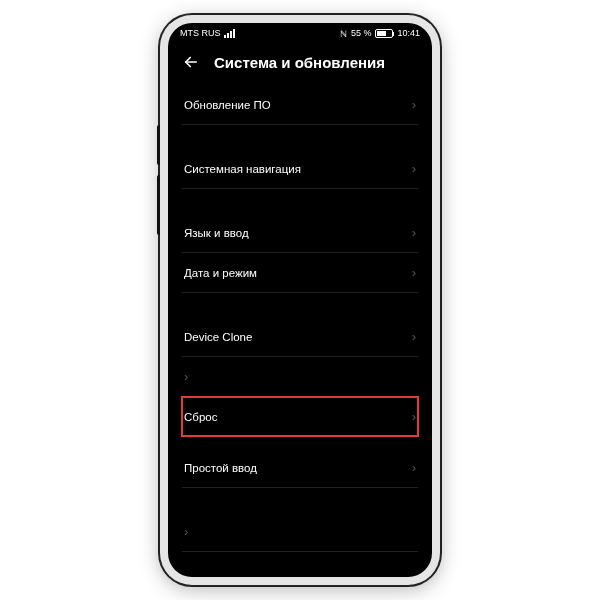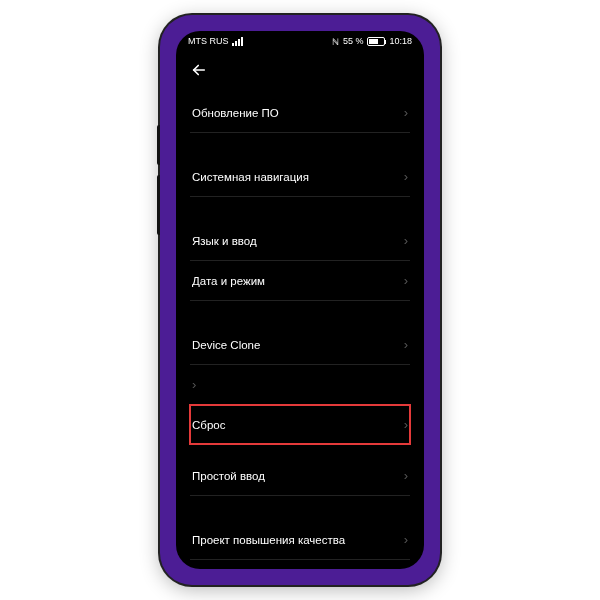--- a/index.html
+++ b/index.html
@@ -8,23 +8,23 @@
     height: 600px;
     background: #ffffff;
     display: flex;
     align-items: center;
     justify-content: center;
     font-family: -apple-system, Arial, sans-serif;
   }
   .phone {
     width: 280px;
     height: 570px;
-    background: #4c1d95;
+    background: #e5e5e5;
     border-radius: 32px;
-    padding: 16px;
+    padding: 8px;
     box-shadow: 0 0 0 2px #222, 0 4px 20px rgba(0,0,0,0.3);
     position: relative;
   }
   .phone::before {
     content: '';
     position: absolute;
     left: -3px;
     top: 110px;
     width: 3px;
     height: 40px;
@@ -137,31 +137,32 @@
             <span></span>
             <span></span>
           </span>
       </div>
       <div class="status-right">
         <span>ℕ</span>
         <span>55 %</span>
         <div class="battery">
             <div class="battery-fill"></div>
           </div>
-        <span>10:18</span>
+        <span>10:41</span>
       </div>
     </div>
 
     <div class="header">
       <div class="back-arrow">
         <svg width="18" height="18" viewBox="0 0 24 24" fill="none" stroke-width="2.2" stroke-linecap="round">
             <path d="M19 12H5"></path>
             <path d="M11 18l-6-6 6-6"></path>
           </svg>
       </div>
+      <div class="header-title">Система и обновления</div>
     </div>
 
     <div class="list">
       <div class="item">
         <span>Обновление ПО</span>
         <span class="chevron">›</span>
       </div>
       <div class="item spacer"></div>
       <div class="item">
         <span>Системная навигация</span>
@@ -187,21 +188,20 @@
       <div class="item highlighted">
         <span>Сброс</span>
         <span class="chevron">›</span>
       </div>
       <div class="item">
         <span>Простой ввод</span>
         <span class="chevron">›</span>
       </div>
       <div class="item spacer"></div>
       <div class="item">
-        <span>Проект повышения качества</span>
         <span class="chevron">›</span>
       </div>
       <div class="item spacer"></div>
       <div class="item">
         
         
       </div>
     </div>
 
   </div>

